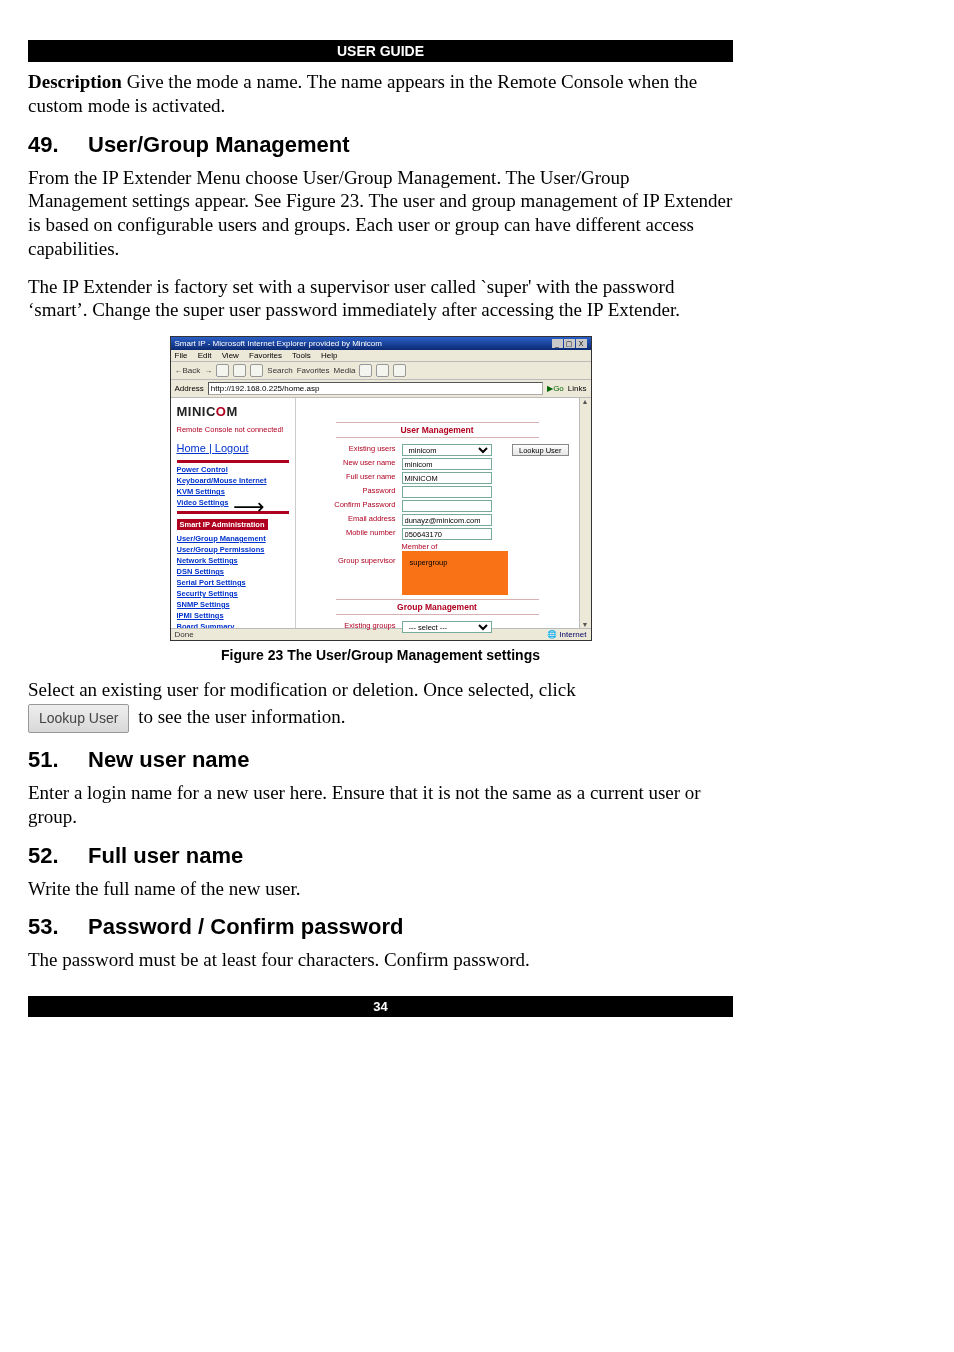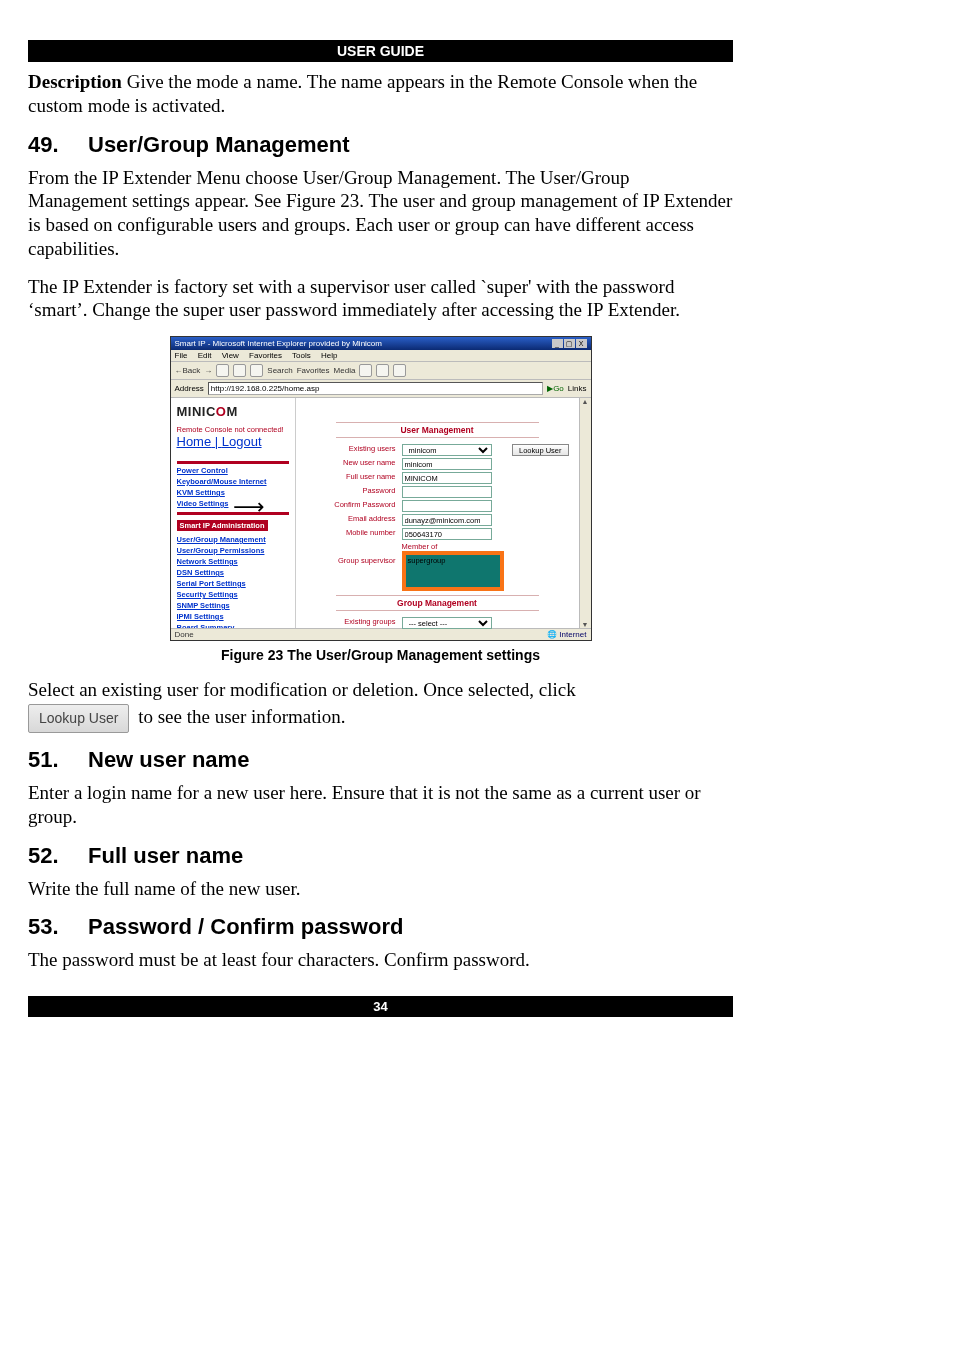--- a/index.html
+++ b/index.html
@@ -162,22 +162,22 @@
   }
   .logo {
     font-family: Arial, sans-serif;
     font-weight: bold;
     font-size: 13px;
     letter-spacing: 0.5px;
     color: #222;
     margin: 2px 0 6px 0;
   }
   .logo .o { color:#b00020; }
-  .side-status { color:#b00020; font-size:7.5px; margin-bottom:0; }
-  .side-home { color:#0033cc; text-decoration:underline; font-size:13px; margin-bottom:12px; display:block; }
+  .side-status { color:#b00020; font-size:7.5px; margin-bottom:8px; }
+  .side-home { color:#0033cc; text-decoration:underline; font-size:11px; margin-bottom:6px; display:block; }
   .side-group { border-top:3px solid #b00020; margin:4px 0 2px 0; }
   .side-link { color:#0033cc; text-decoration:underline; font-size:7.5px; display:block; margin:2px 0; font-weight:bold; white-space:nowrap; overflow:hidden; text-overflow:ellipsis;}
   .side-sel {
     background:#b00020; color:#fff; font-size:7.5px; font-weight:bold;
     padding:1px 3px; display:inline-block; margin:3px 0 2px 0;
   }
   .ie-main {
     flex: 1;
     padding: 20px 10px 8px 10px;
     font-size: 8px;
@@ -198,22 +198,22 @@
   .form-row .inp { flex:1; }
   .form-row .inp input, .form-row .inp select {
     font-size:7.5px; width:90px; border:1px solid #7a9; background:#fff; height:12px;
     box-sizing:border-box; padding:0 2px;
   }
   .form-row .btn {
     font-size:7.5px; border:1px solid #888; background:linear-gradient(#fefefe,#e6e6e6);
     padding:0 6px; margin-left:4px; height:12px; line-height:11px;
   }
   .memberbox {
-    border:4px solid #f97316; width:90px; height:30px; font-size:7.5px; padding:1px 2px;
-    color:#000; background:#0f766e;
+    border:6px solid #f97316; width:90px; height:30px; font-size:7.5px; padding:1px 2px;
+    color:#000; background:#f97316;
   }
   .ie-status {
     background:#ece9d8;
     border-top:1px solid #bbb;
     font-size:8px;
     padding:1px 4px;
     display:flex;
     justify-content:space-between;
     color:#333;
   }

